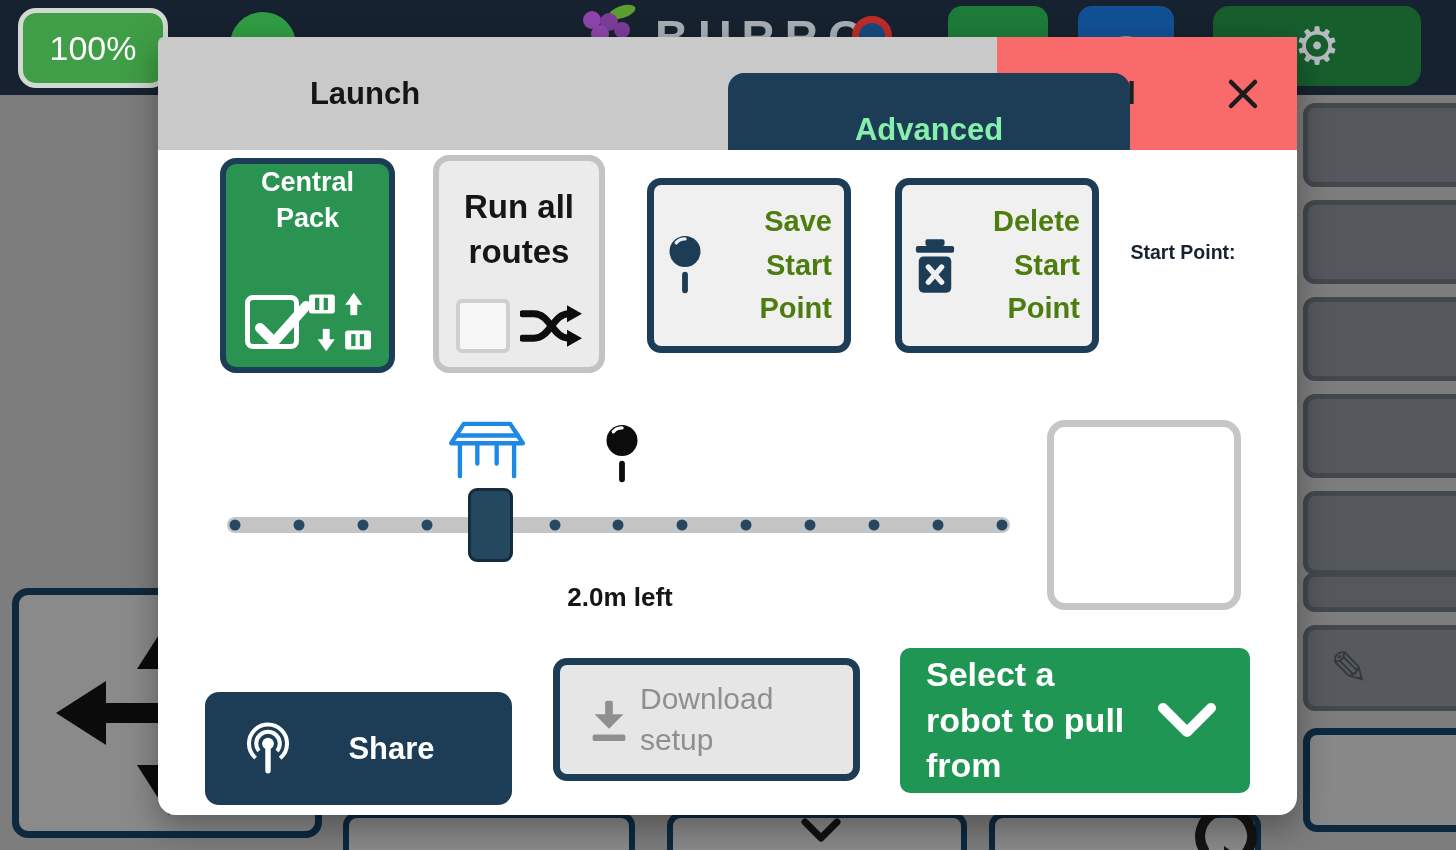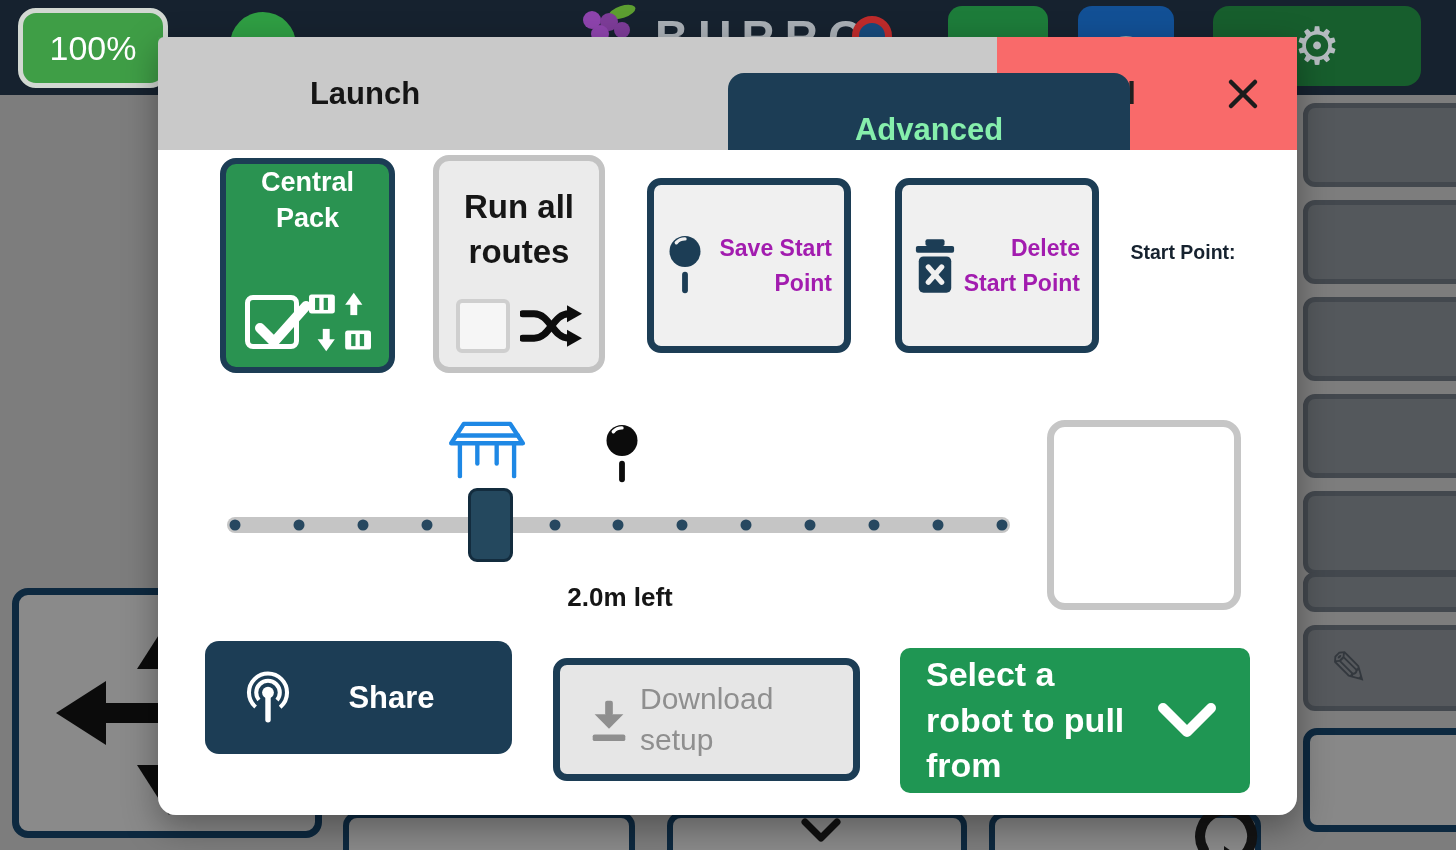--- a/index.html
+++ b/index.html
@@ -54,35 +54,35 @@
   .checkbox-empty{width:54px;height:54px;border:4px solid #cfcfcf;border-radius:6px;background:#f6f6f6;box-sizing:border-box;}
 
   .run-all-btn{left:275px;top:118px;width:172px;height:218px;background:#ebebeb;border:6px solid #c3c3c3;
     border-radius:16px;box-sizing:border-box;}
   .run-all-label{margin-top:24px;text-align:center;font-size:33px;font-weight:bold;color:#161616;line-height:1.35;}
 
   .outline-btn{background:#f0f0f0;border:7px solid #1c3d55;border-radius:14px;box-sizing:border-box;
     display:flex;align-items:center;}
   .save-start-btn{left:489px;top:141px;width:204px;height:175px;}
   .delete-start-btn{left:737px;top:141px;width:204px;height:175px;}
-  .outline-btn-label{flex:1;text-align:right;padding-right:12px;font-size:23px;font-weight:bold;color:#a21caf;line-height:1.5;}
+  .outline-btn-label{flex:1;text-align:right;padding-right:12px;font-size:29px;font-weight:bold;color:#4d7c0f;line-height:1.5;}
 
   .start-status{left:955px;top:204px;width:140px;text-align:center;}
   .start-status-label{font-size:19.5px;font-weight:bold;color:#16222f;}
   .start-status-value{margin-top:1px;font-size:19.5px;font-weight:bold;color:#ffffff;}
 
   .table-icon{left:290px;top:384px;}
   .slider-pin{left:447px;top:387px;}
   .slider-track{left:69px;top:480px;width:783px;height:16px;background:#c5c5c5;border-radius:8px;}
   .slider-dot{position:absolute;top:50%;width:11px;height:11px;border-radius:50%;background:#274860;transform:translate(-50%,-50%);}
   .slider-thumb{left:310px;top:451px;width:45px;height:74px;background:#24485e;border:3px solid #132c3e;border-radius:9px;box-sizing:border-box;}
   .slider-value{left:352px;top:545px;width:220px;text-align:center;font-size:26px;font-weight:bold;color:#151515;}
   .preview-box{left:889px;top:383px;width:194px;height:190px;background:#fff;border:7px solid #c6c6c6;border-radius:18px;box-sizing:border-box;}
 
-  .share-btn{left:47px;top:604px;width:307px;height:113px;background:#1c3d55;border-radius:14px;
+  .share-btn{left:47px;top:655px;width:307px;height:113px;background:#1c3d55;border-radius:14px;
     display:flex;align-items:center;}
   .share-btn svg{margin-left:34px;}
   .share-label{flex:1;text-align:center;padding-right:26px;font-size:31px;font-weight:bold;color:#fff;}
   .download-btn{left:395px;top:621px;width:307px;height:123px;background:#e6e6e6;border:7px solid #1c3d55;
     border-radius:14px;box-sizing:border-box;display:flex;align-items:center;}
   .download-btn svg{margin-left:26px;}
   .download-label{flex:1;padding:0 14px 0 8px;font-size:30px;font-weight:normal;color:#8f8f8f;line-height:1.35;}
   .select-robot-btn{left:742px;top:611px;width:350px;height:145px;background:#1f9653;border-radius:10px;
     display:flex;align-items:center;}
   .select-robot-label{width:218px;margin-left:26px;font-size:34px;font-weight:bold;color:#ffffff;line-height:1.35;}

